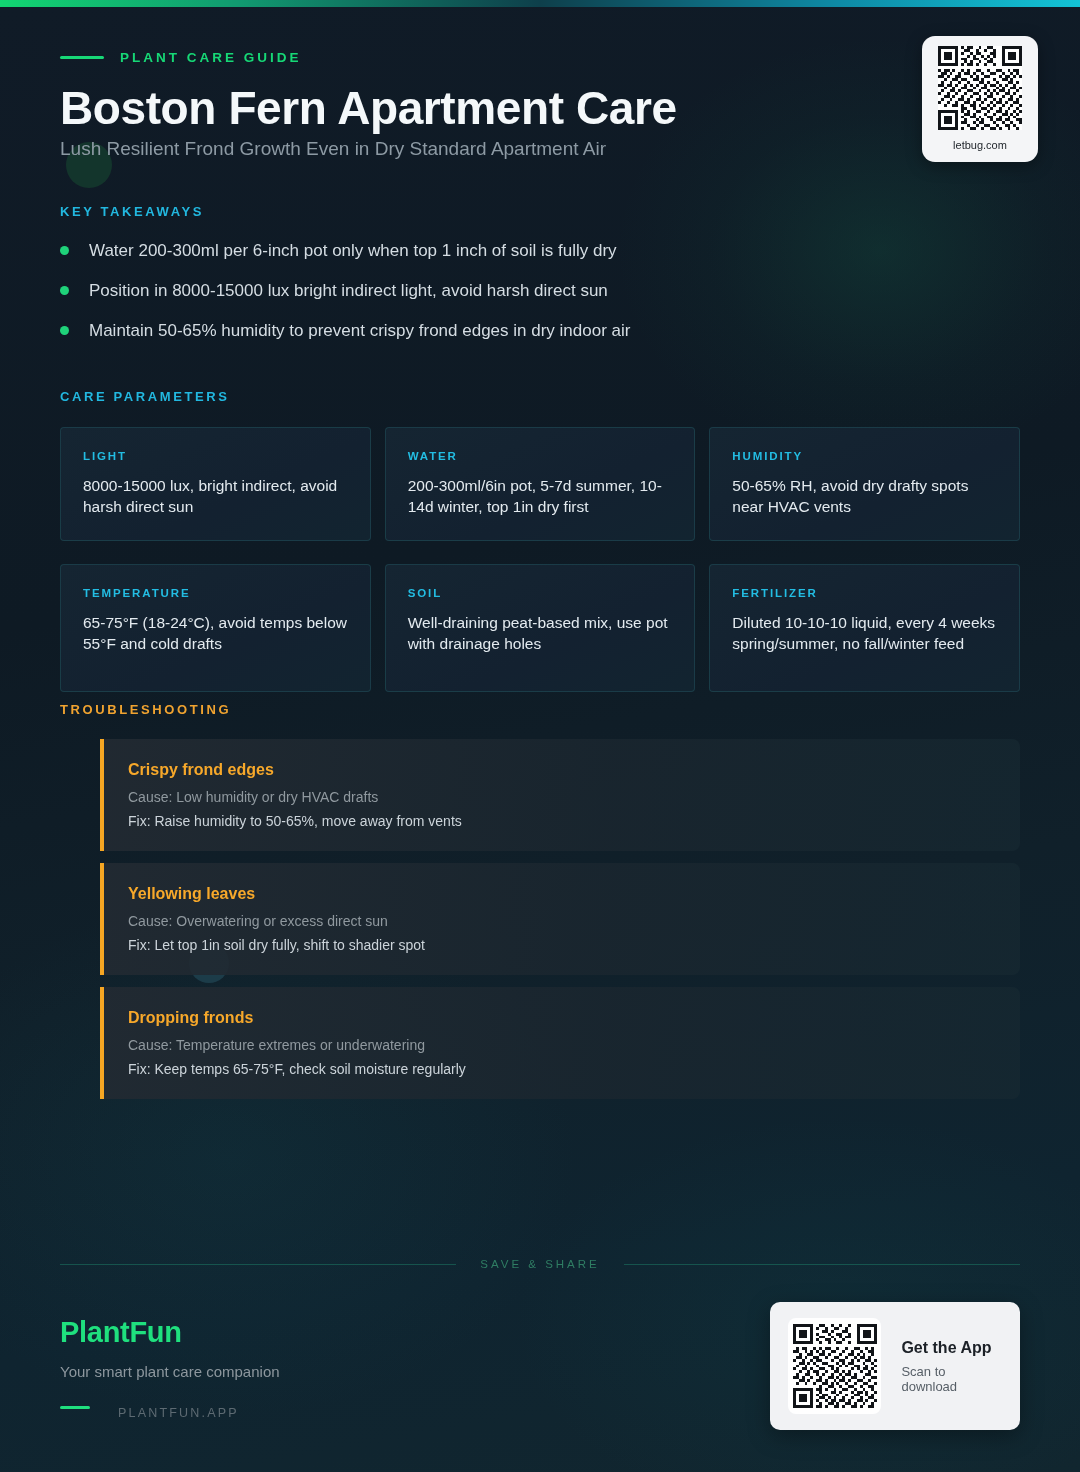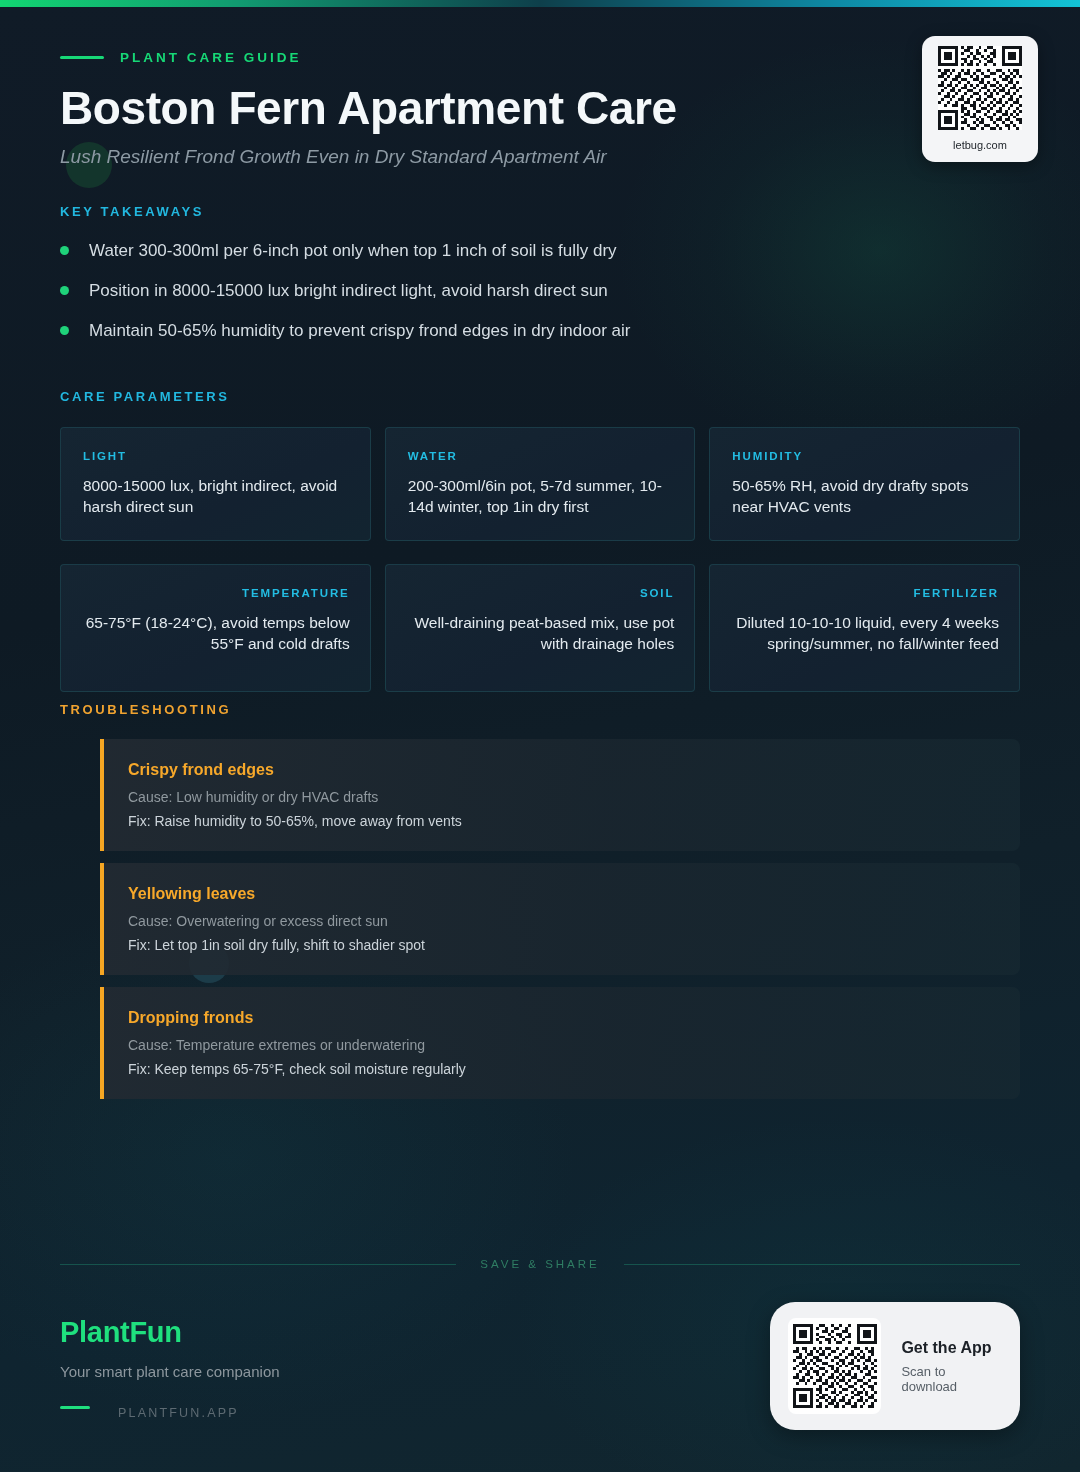--- a/index.html
+++ b/index.html
@@ -101,27 +101,26 @@
   }
   .title {
     margin-top: 16px;
     font-size: 46px;
     font-weight: bold;
     color: #f4f8fa;
     letter-spacing: -0.4px;
     line-height: 1.08;
   }
   .subtitle {
-    margin-top: 12px;
+    margin-top: 4px;
     font-size: 19px;
     color: #8d9aa4;
     font-weight: normal;
     position: relative;
     z-index: 2;
-    font-style: italic;
   }
 
   
   .qr-badge {
     position: absolute;
     right: 42px; top: 36px;
     width: 116px; height: 126px;
     background: #f4f5f7;
     border-radius: 13px;
     display: flex;
@@ -191,21 +190,21 @@
     font-weight: bold;
     letter-spacing: 1.9px;
     color: #23bde3;
   }
   .care-card-body {
     margin-top: 13px;
     font-size: 15.5px;
     color: #e3eaef;
     line-height: 1.38;
   }
-  .care-row-2 .care-card { min-height: 128px; text-align: right; }
+  .care-row-2 .care-card { min-height: 128px; }
 
   
   .trouble { position: absolute; left: 60px; top: 702px; width: 960px; }
   .trouble-list { margin-top: 22px; margin-left: 40px; }
   .trouble-item {
     background: linear-gradient(95deg, rgba(34,42,50,0.92) 0%, rgba(26,38,47,0.85) 55%, rgba(22,40,49,0.75) 100%);
     border-left: 4px solid #f5a623;
     border-radius: 0 8px 8px 0;
     padding: 22px 24px 22px 24px;
     margin-bottom: 12px;
@@ -279,21 +278,21 @@
     letter-spacing: 2.2px;
     color: #5d6a72;
   }
 
   
   .app-card {
     position: absolute;
     right: 60px; top: 1302px;
     width: 250px; height: 128px;
     background: #f1f2f4;
-    border-radius: 25px;
+    border-radius: 10px;
     display: flex;
     align-items: center;
     gap: 20px;
     padding: 0 18px;
     box-shadow: 0 6px 22px rgba(0,0,0,0.35);
   }
   .app-card .qr-wrap {
     width: 96px; height: 96px;
     background: #ffffff;
     border-radius: 8px;
@@ -569,21 +568,21 @@
       </g>
     </svg>
     <div class="qr-caption">letbug.com</div>
   </div>
 
   <div class="takeaways">
     <div class="section-label label-cyan">KEY TAKEAWAYS</div>
     <div class="takeaway-list">
       <div class="takeaway">
         <span class="takeaway-bullet"></span>
-        <span class="takeaway-text">Water 300-300ml per 6-inch pot only when top 1 inch of soil is fully dry</span>
+        <span class="takeaway-text">Water 200-300ml per 6-inch pot only when top 1 inch of soil is fully dry</span>
       </div>
       <div class="takeaway">
         <span class="takeaway-bullet"></span>
         <span class="takeaway-text">Position in 8000-15000 lux bright indirect light, avoid harsh direct sun</span>
       </div>
       <div class="takeaway">
         <span class="takeaway-bullet"></span>
         <span class="takeaway-text">Maintain 50-65% humidity to prevent crispy frond edges in dry indoor air</span>
       </div>
     </div>

